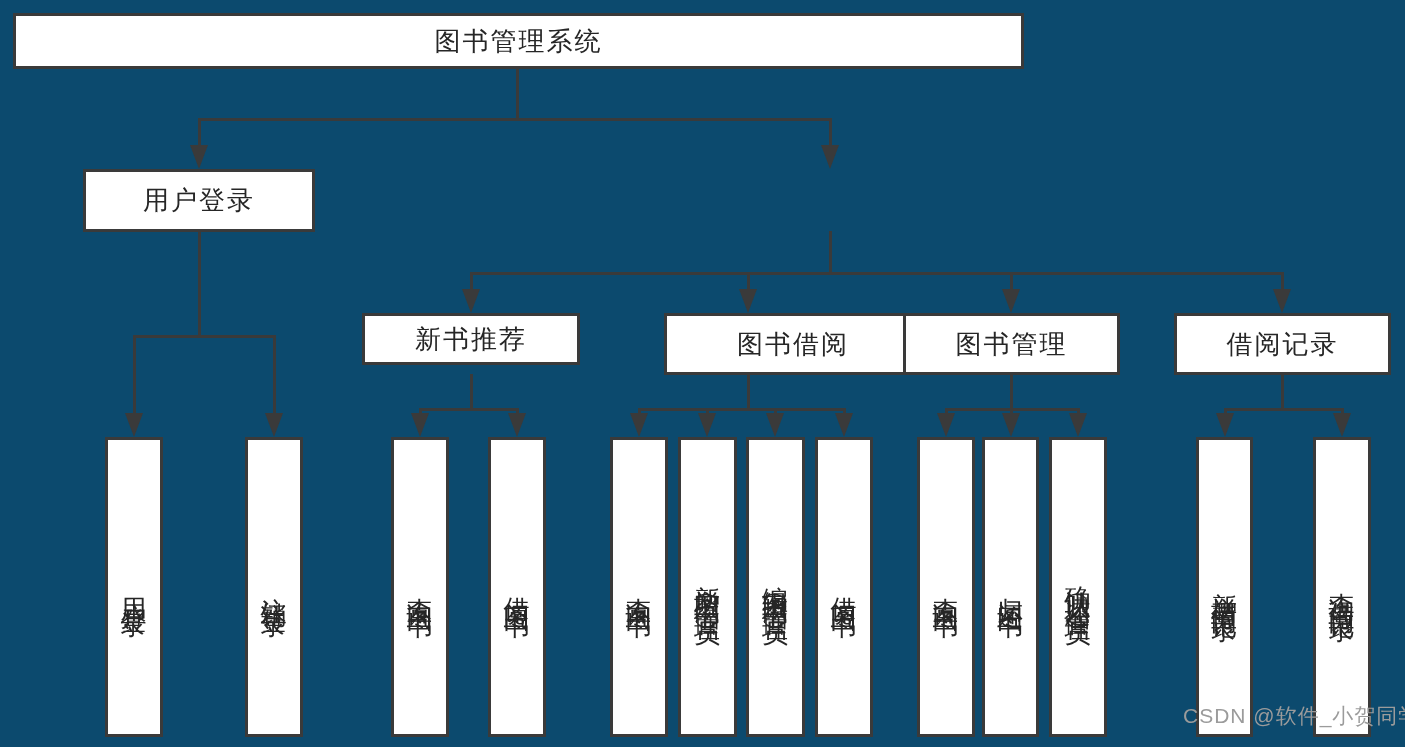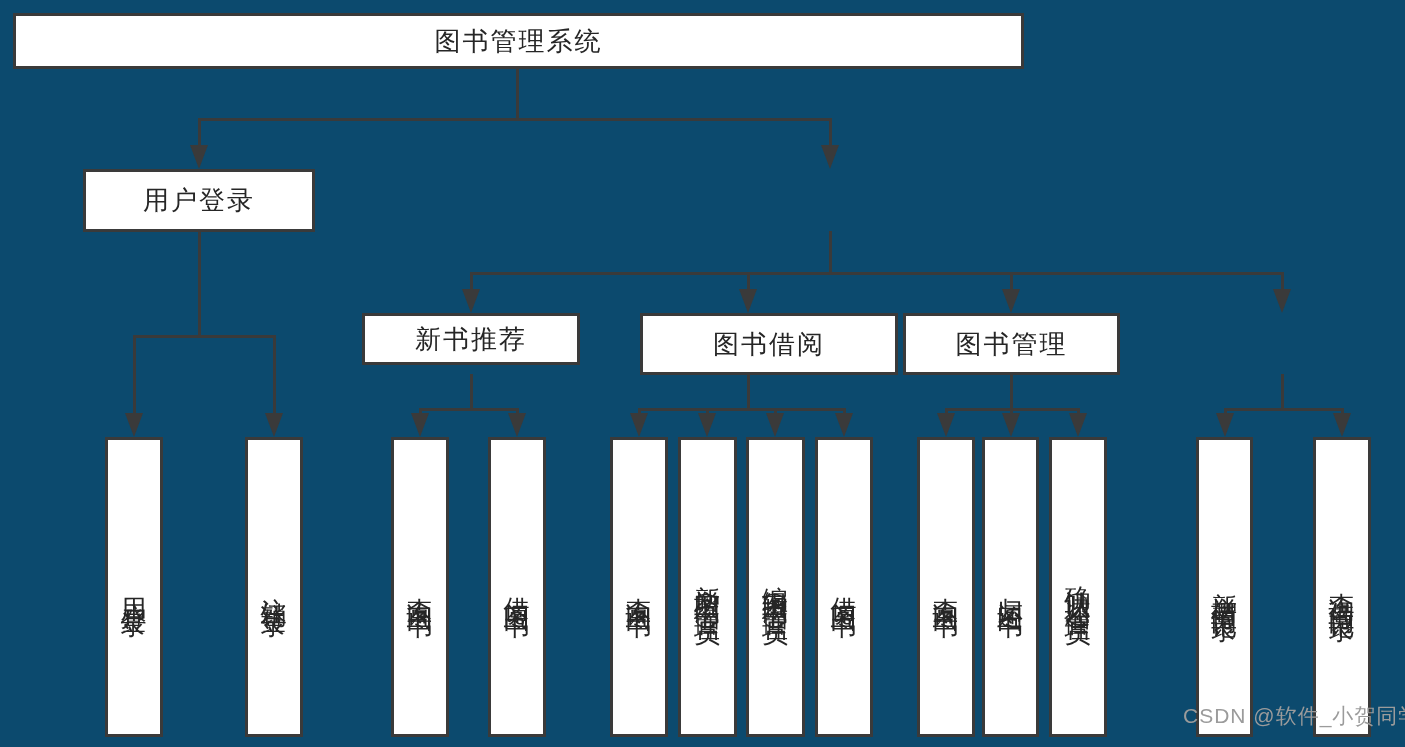--- a/index.html
+++ b/index.html
@@ -38,25 +38,28 @@
     <span>图书管理系统</span>
   </div>
 
   <div class="node" style="left:83px;top:169px;width:232px;height:63px;">
     <span>用户登录</span>
   </div>
 
   <div class="node" style="left:362px;top:313px;width:218px;height:52px;">
     <span>新书推荐</span>
   </div>
-  <div class="node" style="left:640px;top:313px;width:258px;height:62px;align-items:center;">
+  <div class="node" style="left:664px;top:313px;width:258px;height:62px;align-items:center;">
     <span>图书借阅</span>
   </div>
   <div class="node" style="left:903px;top:313px;width:217px;height:62px;">
     <span>图书管理</span>
+  </div>
+  <div class="node" style="left:1174px;top:313px;width:217px;height:62px;">
+    <span>借阅记录</span>
   </div>
 
   <div class="node leaf" style="left:105px;">
     <span class="vtext">用户登录</span>
   </div>
   <div class="node leaf" style="left:245px;">
     <span class="vtext">注销登录</span>
   </div>
 
   <div class="node leaf" style="left:391px;">

